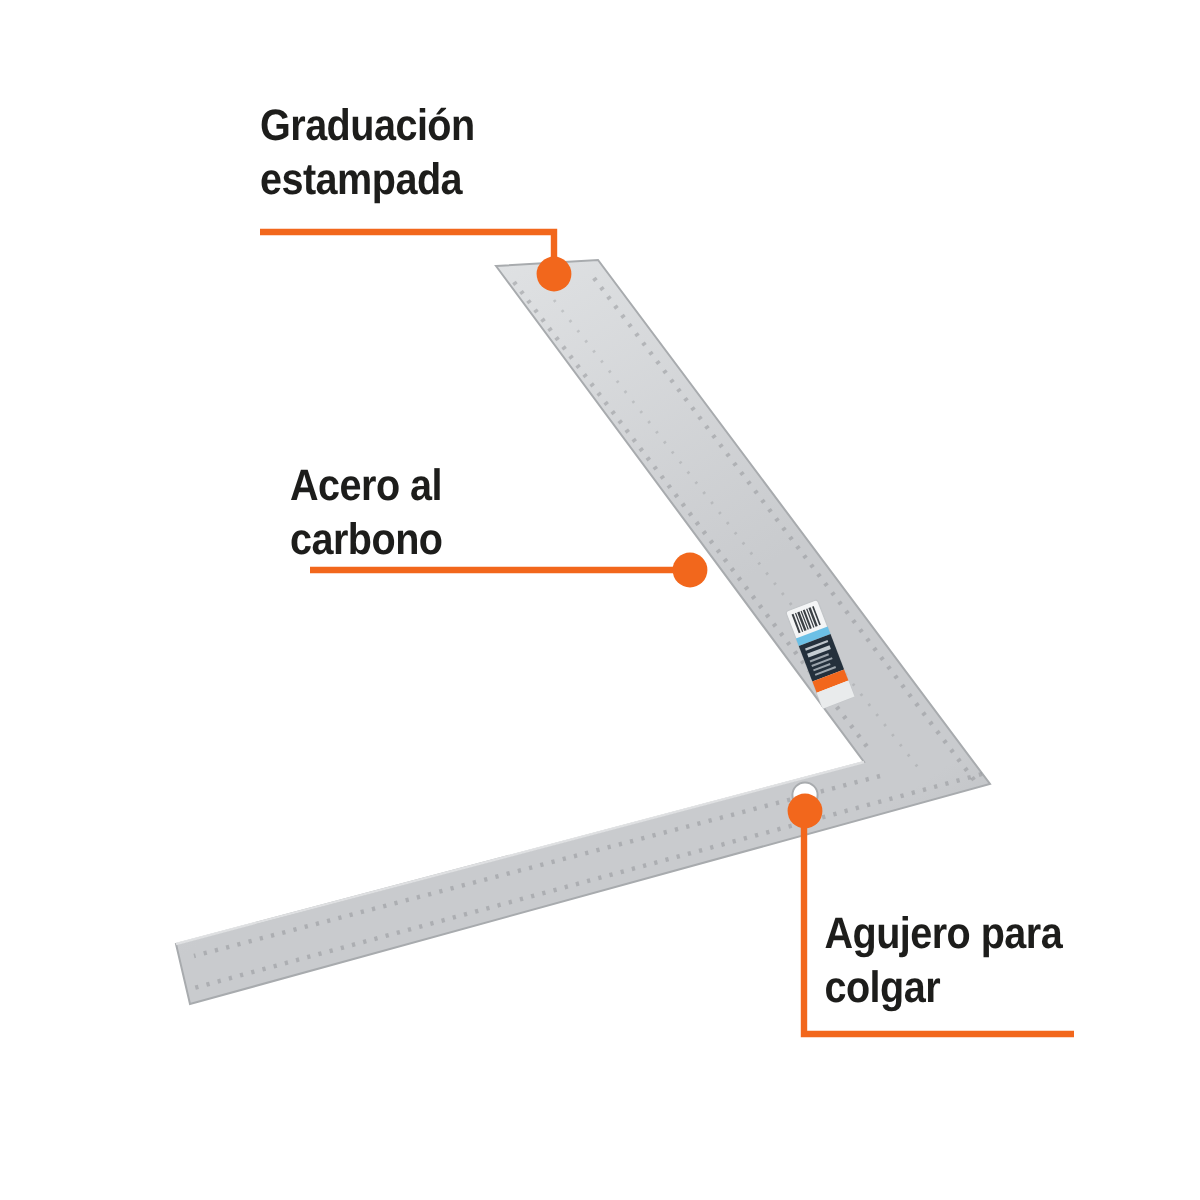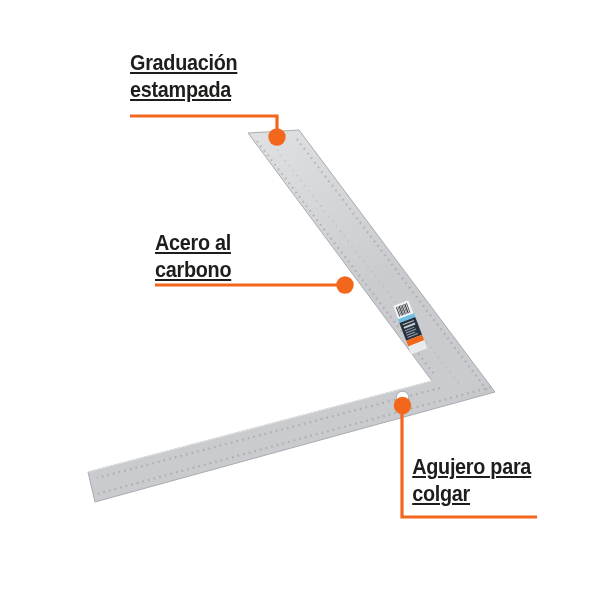--- a/index.html
+++ b/index.html
@@ -25,27 +25,26 @@
   .stage{position:absolute;inset:0;}
   svg{position:absolute;left:0;top:0;}
   .callout{
     position:absolute;
     color:var(--text);
     font-size:22px;
     font-weight:700;
     line-height:27px;
     letter-spacing:-0.3px;
     white-space:nowrap;
-    text-decoration:underline;
   }
   .callout .line{display:block;}
   .condensed-left{transform:scaleX(0.9);transform-origin:left top;}
   .condensed-right{transform:scaleX(0.9);transform-origin:right top;}
   #callout-graduacion{left:130px;top:49px;}
-  #callout-acero{left:155px;top:229px;}
+  #callout-acero{left:145px;top:229px;}
   #callout-agujero{right:69px;top:453px;text-align:left;}
   .leader{stroke:var(--accent);stroke-width:3.2;fill:none;stroke-linejoin:miter;stroke-linecap:butt;}
   .leader-dot{fill:var(--accent);stroke:none;}
   .square-outline{stroke:var(--steel-edge);stroke-width:1;}
   .grad{stroke:var(--graduation-mark);stroke-width:2.2;opacity:0.5;fill:none;}
   .grad-fine{stroke:var(--graduation-mark);stroke-width:1.4;opacity:0.35;fill:none;}
 </style>
 </head>
 <body>
 

